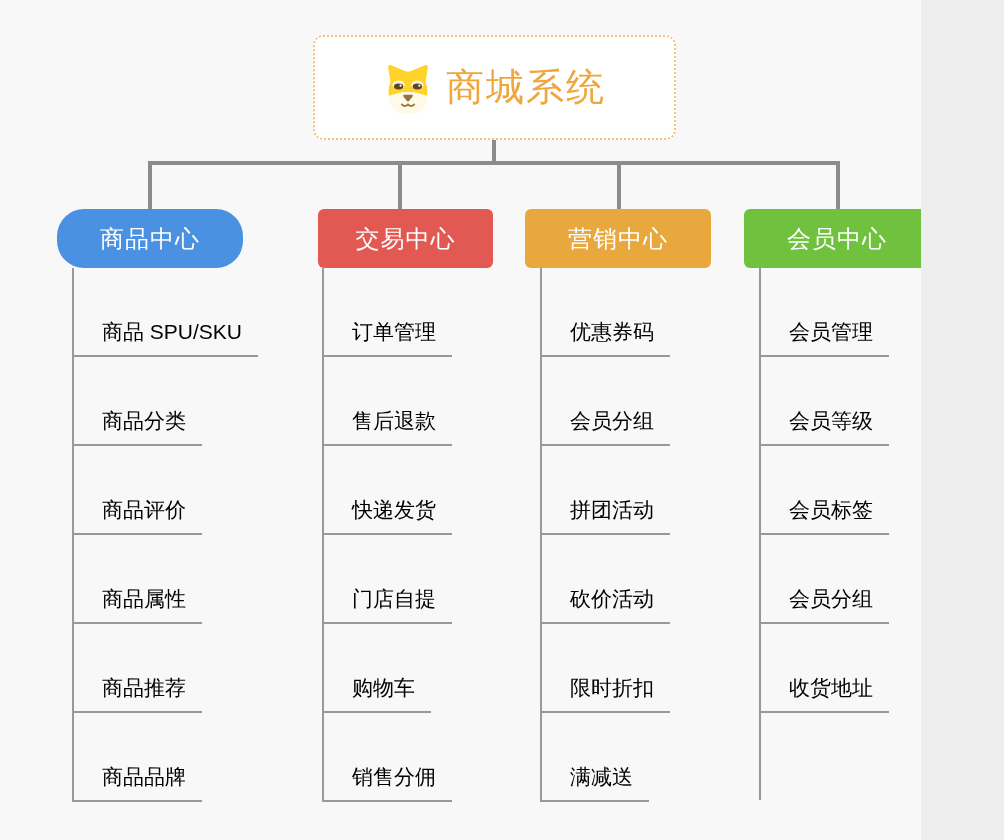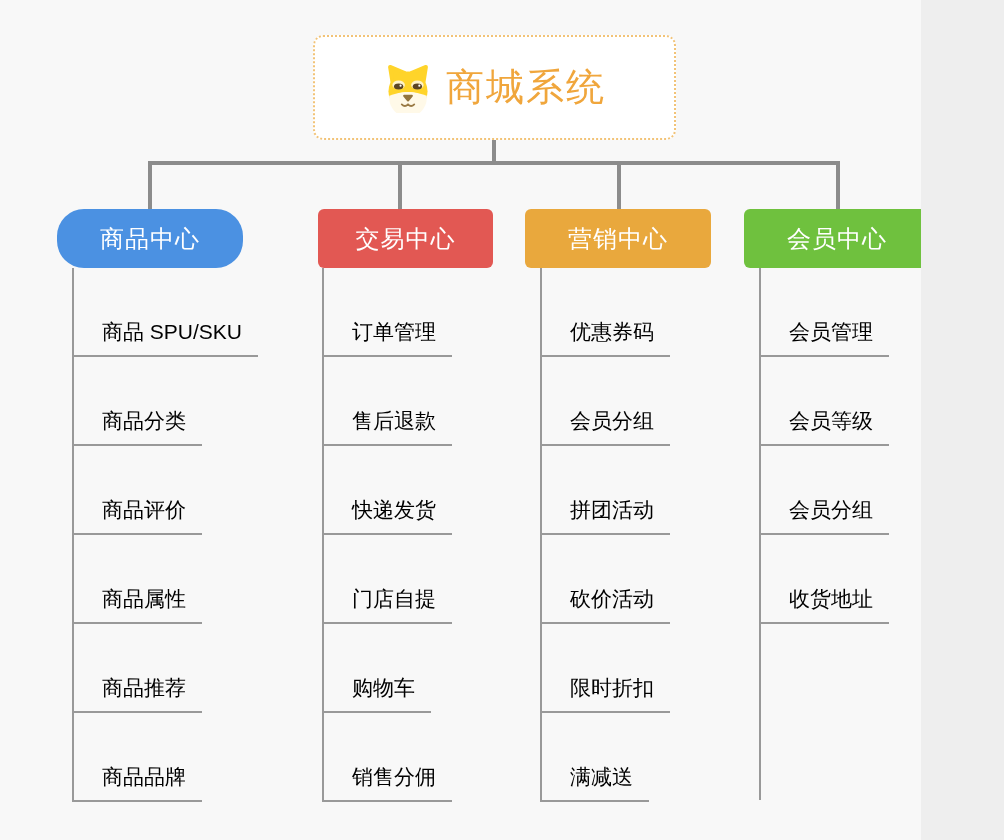--- a/index.html
+++ b/index.html
@@ -203,20 +203,23 @@
     <div class="branch-box" style="background: rgb(111, 193, 62);">会员中心</div>
     <div class="leaves">
       <div class="spine"></div>
       <div class="leaf">
           <span class="leaf-label">会员管理</span>
         </div>
       <div class="leaf">
           <span class="leaf-label">会员等级</span>
         </div>
       <div class="leaf">
+          <span class="leaf-label">会员标签</span>
+        </div>
+      <div class="leaf">
           <span class="leaf-label">会员分组</span>
         </div>
       <div class="leaf">
           <span class="leaf-label">收货地址</span>
         </div>
     </div>
   </div>
 
 </div>
 

